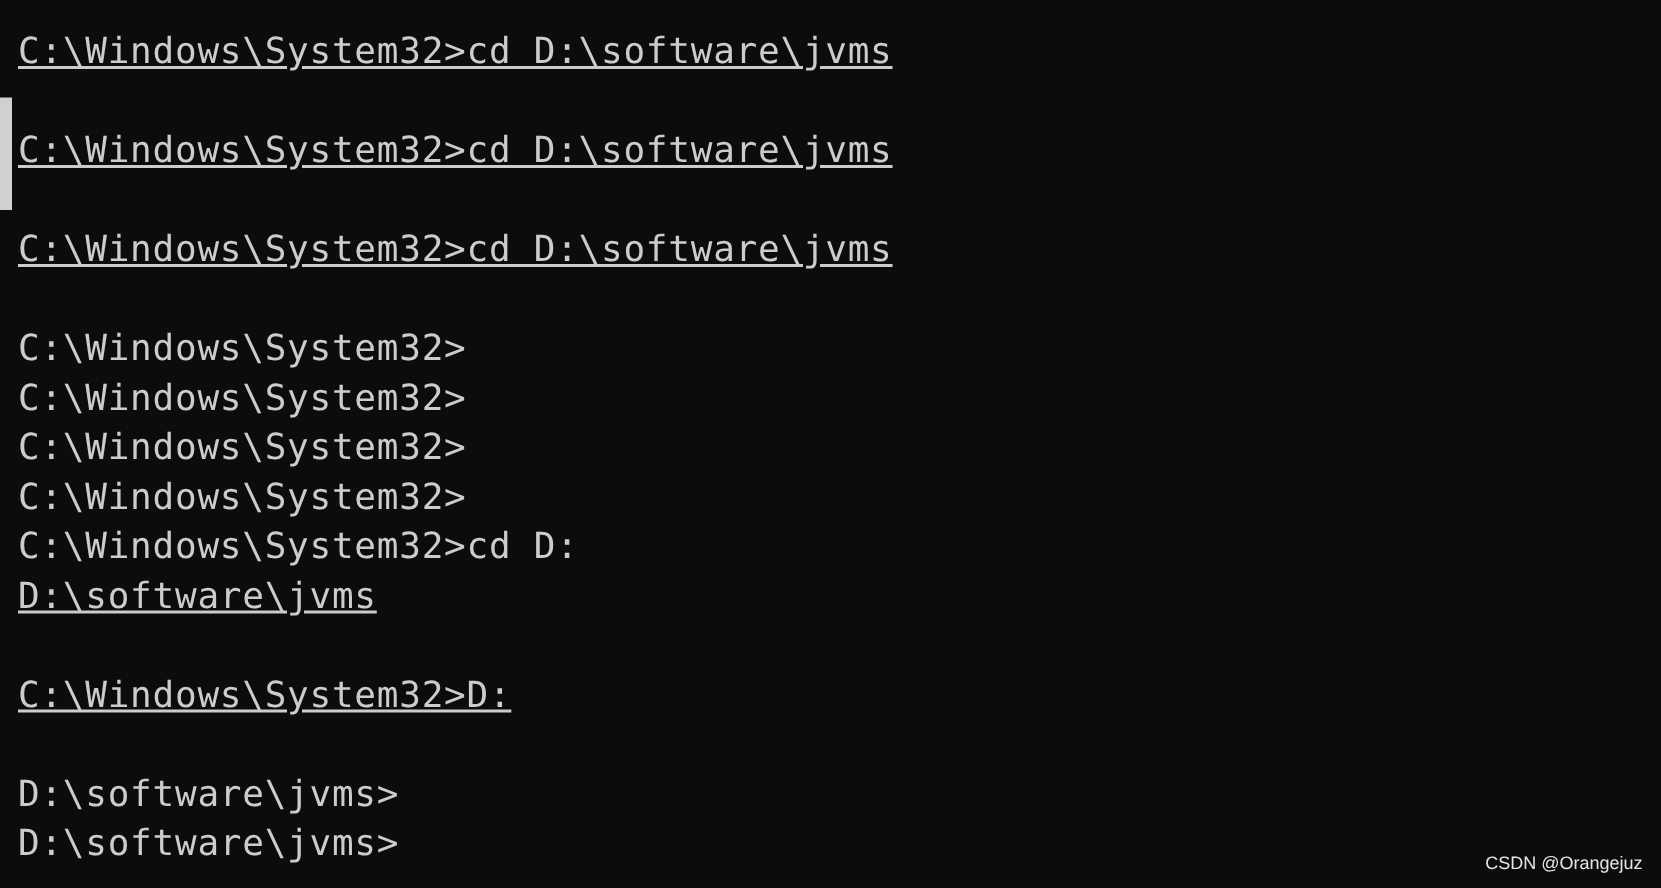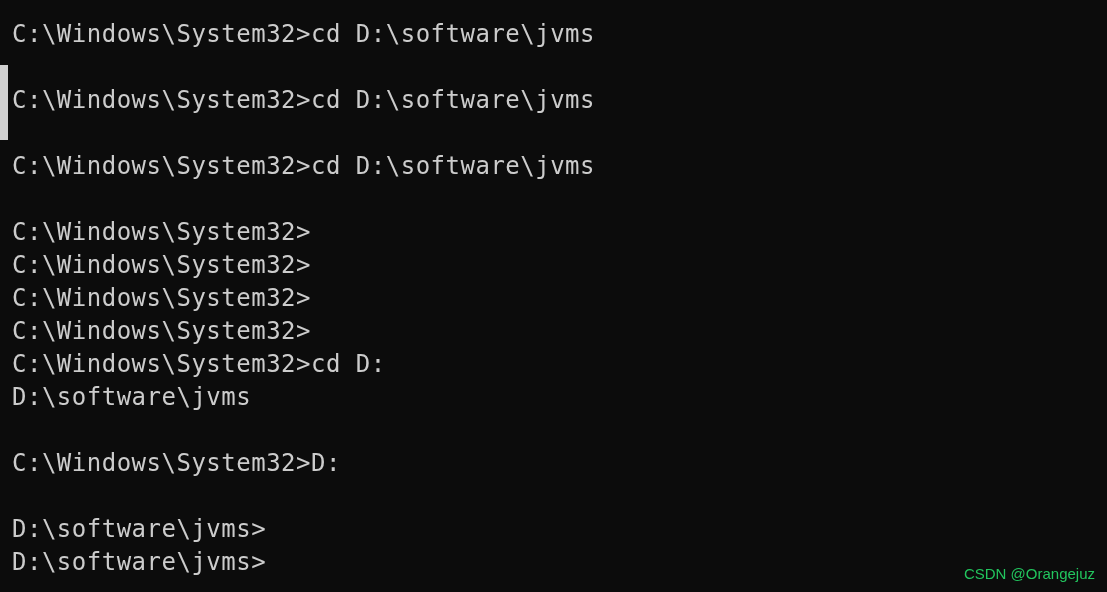--- a/index.html
+++ b/index.html
@@ -40,28 +40,29 @@
       white-space: pre;
       font-weight: 300;
       letter-spacing: 0.5px;
     }
     .line {
       display: block;
       height: 33px;
     }
     .line.spaced {
       margin-bottom: 33px;
+      text-decoration: underline;
     }
     .watermark {
       position: absolute;
       bottom: 8px;
       right: 12px;
       font-family: Arial, sans-serif;
-      font-size: 15px;
-      color: #22c55e;
+      font-size: 12px;
+      color: #e5e5e5;
       letter-spacing: 0;
     }
   </style>
 </head>
 <body>
 
 <div class="scrollbar-track">
   <div class="scrollbar-thumb"></div>
 </div>
 

